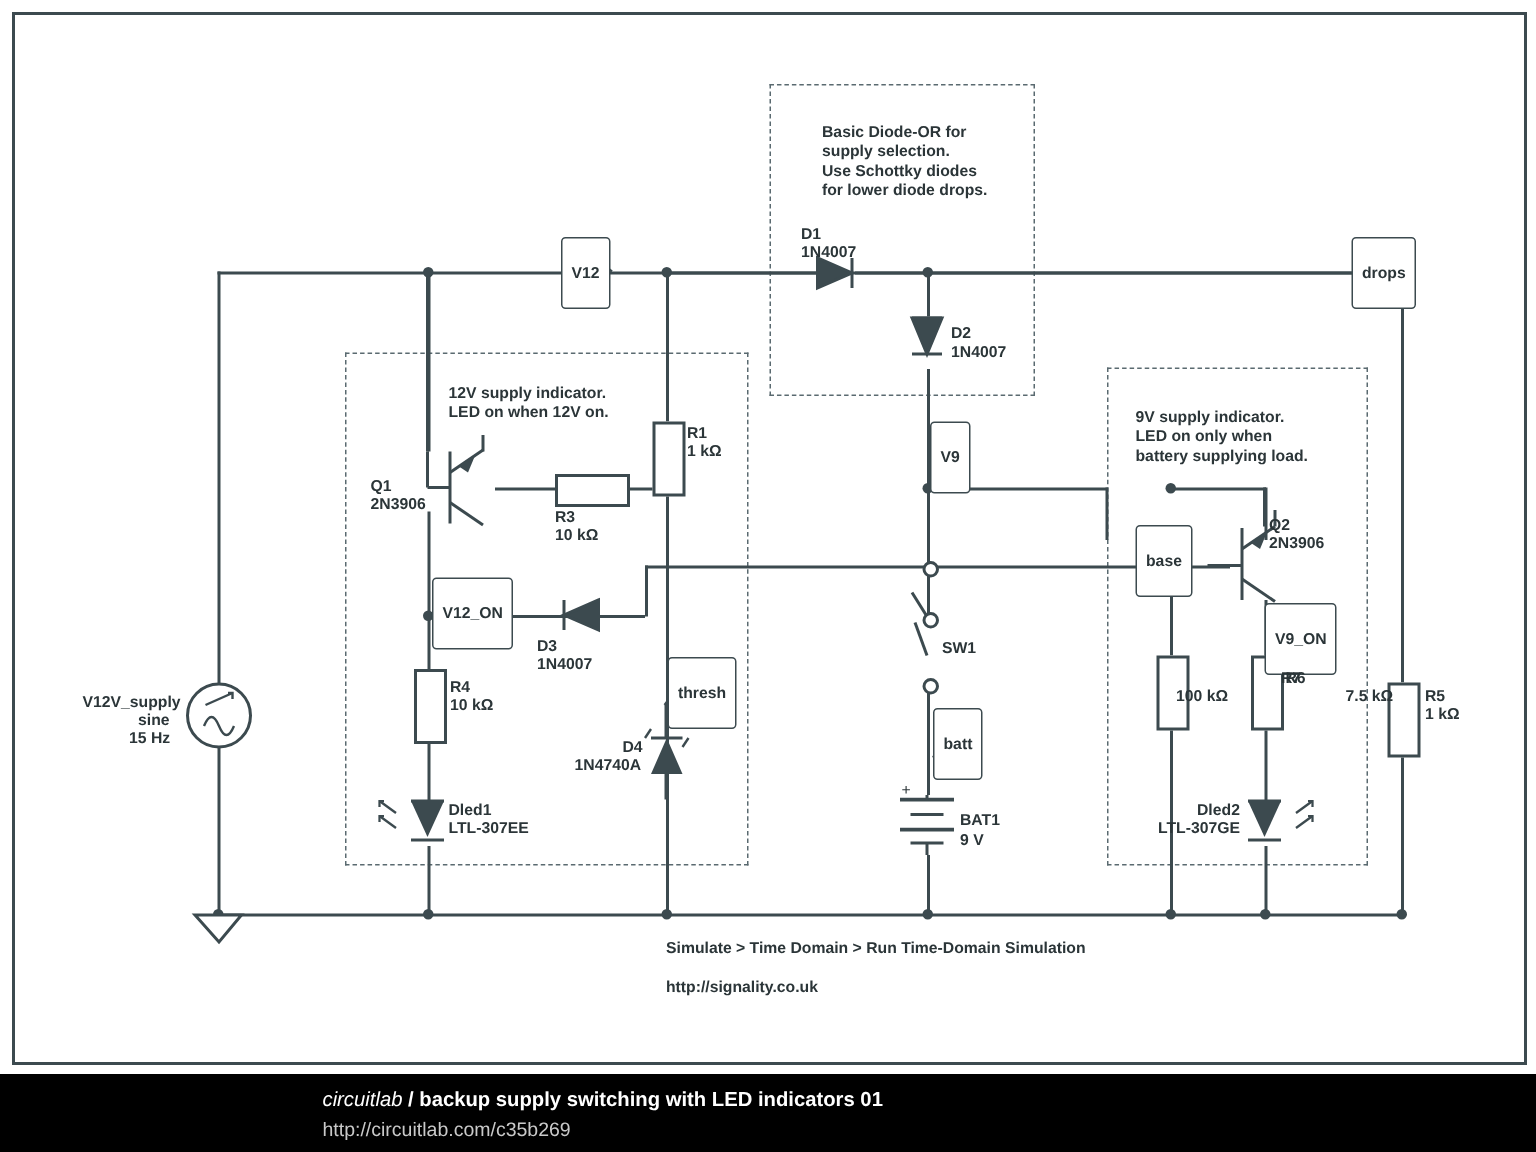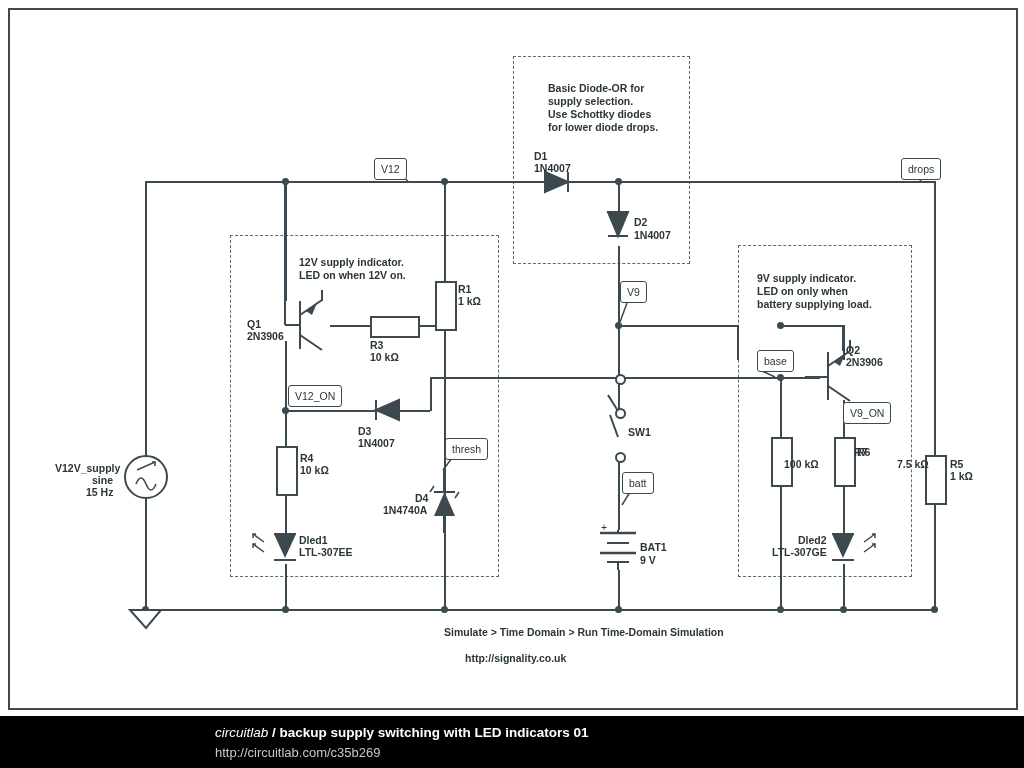--- a/index.html
+++ b/index.html
@@ -8,21 +8,21 @@
   .wire{position:absolute;background:#3c4a4f;}
   .h{height:2px;}
   .v{width:2px;}
   .lbl{position:absolute;font-size:10.5px;color:#2b3538;line-height:12px;white-space:pre;font-weight:bold;}
   .lbl.reg{font-weight:normal;}
   .note{position:absolute;font-size:10.5px;color:#2b3538;line-height:13px;white-space:pre;font-weight:bold;}
   .dashbox{position:absolute;border:1.5px dashed #5a6a70;}
   .node{position:absolute;width:7px;height:7px;border-radius:50%;background:#3c4a4f;}
   .opencircle{position:absolute;width:7px;height:7px;border-radius:50%;border:2px solid #3c4a4f;background:#fff;}
   .tagbox{position:absolute;border:1.5px solid #3c4a4f;border-radius:3px;background:#fff;font-size:10.5px;
-          font-weight:normal;color:#2b3538;padding:4px 6px;line-height:12px;white-space:nowrap;}
+          font-weight:bold;color:#2b3538;padding:17px 6px;line-height:12px;white-space:nowrap;}
   .resv{position:absolute;border:2px solid #3c4a4f;background:#fff;width:18px;height:46px;}
   .resh{position:absolute;border:2px solid #3c4a4f;background:#fff;width:46px;height:18px;}
   svg{position:absolute;overflow:visible;}
   .footer{position:absolute;left:0;top:716px;width:1024px;height:52px;background:#000;}
   .footer .brand{position:absolute;left:26px;top:8px;color:#fff;}
   .footer .brand .c1{font-size:20px;letter-spacing:3px;font-family:"Liberation Sans",sans-serif;}
   .footer .brand .c2{font-size:16px;letter-spacing:3px;margin-top:2px;}
   .footer .t1{position:absolute;left:215px;top:9px;color:#fff;font-size:13.5px;font-weight:bold;}
   .footer .t1 .ital{font-style:italic;font-weight:normal;}
   .footer .t2{position:absolute;left:215px;top:29px;color:#c9c9c9;font-size:13px;}
@@ -266,20 +266,20 @@
   <div class="lbl" style="left:798px;top:534px;">Dled2</div>
   <div class="lbl" style="left:772px;top:546px;">LTL-307GE</div>
 
   <div class="lbl" style="left:628px;top:426px;">SW1</div>
 
   <div class="lbl" style="left:640px;top:541px;">BAT1</div>
   <div class="lbl" style="left:640px;top:554px;">9 V</div>
   <div class="lbl reg" style="left:601px;top:521px;">+</div>
 
   <div class="simtext" style="left:444px;top:626px;">Simulate &gt; Time Domain &gt; Run Time-Domain Simulation</div>
-  <div class="simtext" style="left:444px;top:652px;margin-left:21px;">http://signality.co.uk</div>
+  <div class="simtext" style="left:444px;top:652px;">http://signality.co.uk</div>
 
   <div class="footer">
     <div class="t1"><span class="ital">circuitlab</span><span> / </span><span>backup supply switching with LED indicators 01</span></div>
     <div class="t2">http://circuitlab.com/c35b269</div>
   </div>
 
 </div>
 
 </body></html>

